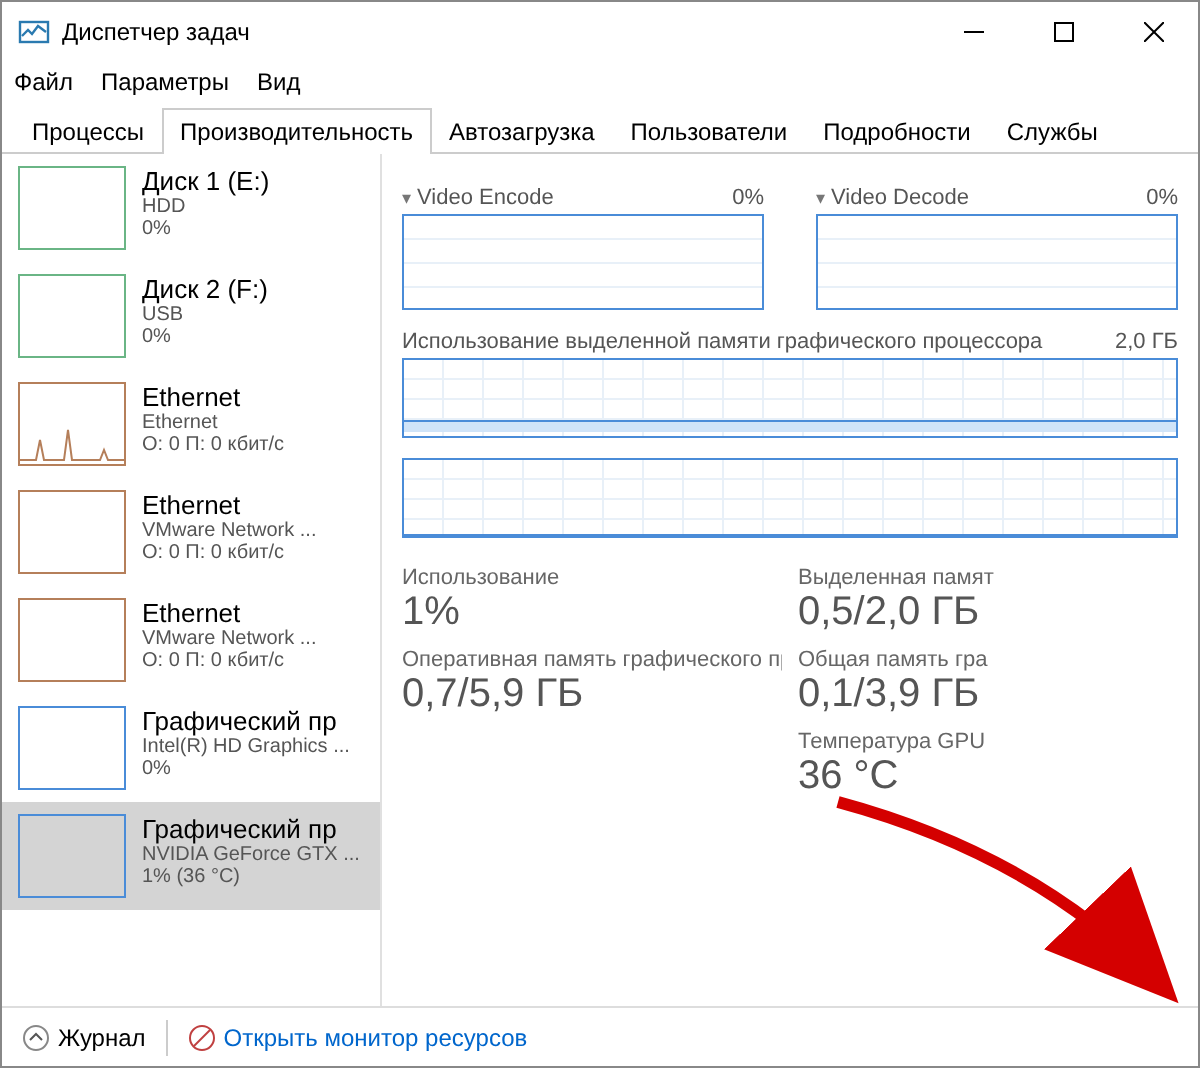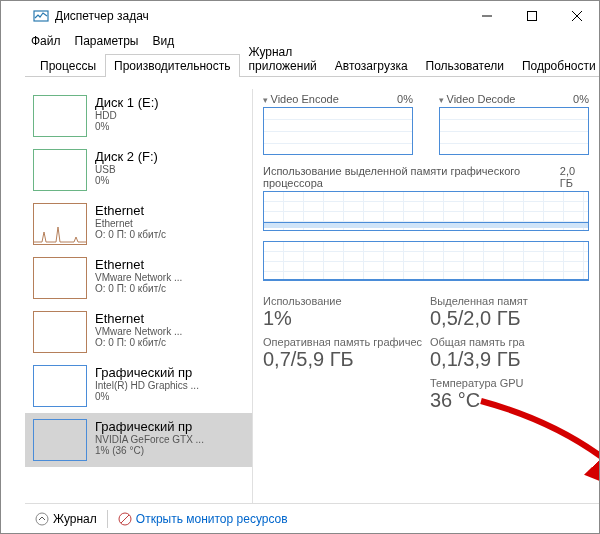--- a/index.html
+++ b/index.html
@@ -1,29 +1,29 @@
 <!DOCTYPE html>
 <html><head>
 <meta charset="utf-8">
 <style>
 * { box-sizing: border-box; margin: 0; padding: 0; }
 body { font-family: "Segoe UI", Tahoma, sans-serif; font-size: 12px; background: #fff; color: #000; }
-.window { width: 600px; height: 534px; border: 1px solid #888; display: flex; flex-direction: column; position: relative; padding-left: 24px; }
+.window { width: 600px; height: 534px; border: 1px solid #888; display: flex; flex-direction: column; position: relative; }
 .titlebar { height: 30px; display: flex; align-items: center; padding: 0 0 0 8px; }
 .titlebar .icon { width: 16px; height: 16px; margin-right: 6px; display: flex; align-items: center; justify-content: center; }
 .titlebar .title { flex: 1; }
 .winbtns { display: flex; }
 .winbtn { width: 45px; height: 30px; display: flex; align-items: center; justify-content: center; color: #333; }
 .menubar { height: 20px; display: flex; align-items: center; padding: 0 6px; gap: 14px; }
 .menuitem { font-size: 12px; }
 .tabs { display: flex; border-bottom: 1px solid #ccc; padding: 0 6px; height: 26px; align-items: flex-end; }
 .tab { padding: 4px 8px; font-size: 12px; border: 1px solid transparent; border-bottom: none; cursor: pointer; position: relative; top: 1px; }
 .tab.active { border-color: #ccc; background: #fff; }
 .content { flex: 1; display: flex; overflow: hidden; }
-.sidebar { width: 228px; overflow-y: auto; border-right: 1px solid #e0e0e0; margin-top: 12px; }
+.sidebar { width: 190px; overflow-y: auto; border-right: 1px solid #e0e0e0; }
 .sidebar::-webkit-scrollbar { width: 16px; }
 .sidebar::-webkit-scrollbar-track { background: #f0f0f0; }
 .sidebar::-webkit-scrollbar-thumb { background: #c0c0c0; }
 .side-item { display: flex; padding: 6px 8px; gap: 8px; cursor: pointer; }
 .side-item.selected { background: #d4d4d4; }
 .thumb { width: 54px; height: 42px; border: 1px solid #6a9fb5; flex-shrink: 0; position: relative; overflow: hidden; }
 .thumb.eth svg { position: absolute; bottom: 0; left: 0; }
 .side-text { display: flex; flex-direction: column; overflow: hidden; white-space: nowrap; }
 .side-title { font-size: 13px; }
 .side-sub { font-size: 10px; color: #555; }
@@ -84,21 +84,20 @@
 
   <div class="menubar">
     <span class="menuitem">Файл</span>
     <span class="menuitem">Параметры</span>
     <span class="menuitem">Вид</span>
   </div>
 
   <div class="tabs" id="tabs">
       <div class="tab">Процессы</div>
       <div class="tab active">Производительность</div>
-      <div class="tab">Журнал приложений</div>
       <div class="tab">Автозагрузка</div>
       <div class="tab">Пользователи</div>
       <div class="tab">Подробности</div>
       <div class="tab">Службы</div>
     </div>
 
   <div class="content">
     <div class="sidebar" id="sidebar">
         <div class="side-item">
           <div class="thumb" style="border-color: rgb(106, 181, 133);"></div>

